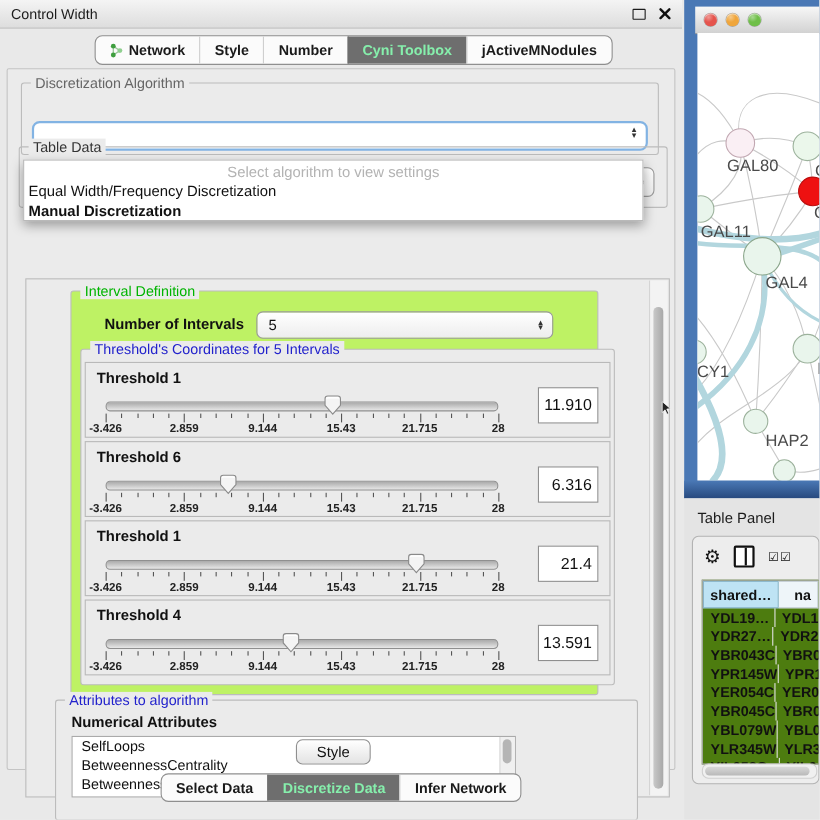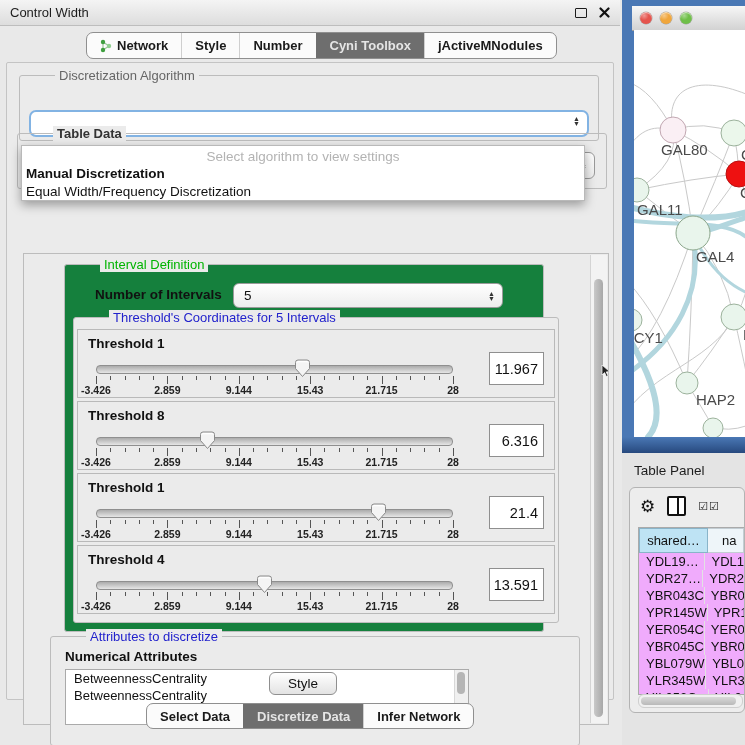--- a/index.html
+++ b/index.html
@@ -10,25 +10,25 @@
   .cp-titlebar{left:0;top:0;width:620px;height:26px;background:linear-gradient(#f4f4f4,#dddddd);
     border-bottom:1px solid #bdbdbd;display:flex;align-items:center;padding:0 10px;box-sizing:border-box;
     font-size:13px;color:#1c1c1c;}
   .cp-title{flex:1;}
   .float-icon{width:10px;height:8px;border:1.6px solid #1c1c1c;border-radius:1px;margin-right:12px;}
   .tabbar{left:86px;top:32px;height:25px;display:flex;align-items:stretch;background:#fbfbfb;
     border:1px solid #8f8f8f;border-radius:7px;overflow:hidden;}
   .tab{display:flex;align-items:center;gap:5px;padding:0 13px;font-size:13px;font-weight:bold;color:#1a1a1a;
     border-left:1px solid #cfcfcf;}
   .tab:first-child{border-left:none;}
-  .tab.sel{background:#6e6e6e;color:#e5e5e5;border-left-color:#6e6e6e;}
+  .tab.sel{background:#6e6e6e;color:#86efac;border-left-color:#6e6e6e;}
   .cp-body{left:6px;top:62px;width:606px;height:636px;background:#ebebeb;border:1px solid #c4c4c4;
     border-radius:2px;}
   .group{position:absolute;border:1px solid #bcbcbc;border-radius:3px;box-sizing:border-box;}
-  .glabel{position:absolute;top:-8px;left:8px;padding:0 4px;font-size:13px;background:#ebebeb;margin-left:27px;}
+  .glabel{position:absolute;top:-8px;left:8px;padding:0 4px;font-size:13px;background:#ebebeb;}
   .glabel.green{color:#00b400;}
   .glabel.blue{color:#2222cc;}
   .glabel.gray{color:#666;}
   .combo{position:absolute;box-sizing:border-box;background:linear-gradient(#ffffff,#ededed);
     border:1px solid #9a9a9a;border-radius:6px;font-size:13.5px;color:#111;display:flex;align-items:center;
     padding:0 22px 0 10px;}
   .combo .spin{position:absolute;right:7px;top:0;bottom:0;display:flex;flex-direction:column;justify-content:center;
     font-size:7px;line-height:5px;color:#333;}
   .popup{left:14px;top:82px;width:562px;height:54px;background:#ffffff;border:1px solid #b9b9b9;
     box-shadow:0 4px 10px rgba(0,0,0,.35);z-index:30;font-size:13.5px;}
@@ -65,21 +65,21 @@
   
   .tp-area{left:622px;top:453px;width:123px;height:292px;background:#e4e4e4;}
   .tp-title{position:absolute;left:12px;top:10px;font-size:13.5px;color:#1c1c1c;}
   .tp-box{position:absolute;left:7px;top:34px;width:116px;height:226px;background:#ededed;
     border:1px solid #b3b3b3;border-radius:6px;box-sizing:border-box;}
   .tp-toolbar{position:absolute;left:10px;top:8px;display:flex;align-items:center;gap:12px;color:#111;}
   .gear{font-size:17px;line-height:17px;}
   .colicon{width:15px;height:16px;border:2px solid #111;border-radius:2px;position:relative;background:#fff;}
   .colicon:before{content:"";position:absolute;left:50%;top:0;bottom:0;width:2px;background:#111;}
   .checks{font-size:11px;letter-spacing:1px;}
-  .tp-table{position:absolute;left:8px;top:39px;right:0;bottom:17px;overflow:hidden;background:#f0abfc;border:1px solid #aaa;border-right:none;}
+  .tp-table{position:absolute;left:8px;top:39px;right:0;bottom:17px;overflow:hidden;background:#4d7c0f;border:1px solid #aaa;border-right:none;font-weight:bold;}
   .tp-head{display:flex;height:25px;font-size:13px;color:#111;}
   .tp-head .c1{width:69px;background:#bee3f4;border:1px solid #89b4c9;box-sizing:border-box;
     display:flex;align-items:center;justify-content:center;}
   .tp-head .c2{flex:1;background:#eef5f9;border:1px solid #c3cdd3;border-left:none;box-sizing:border-box;
     display:flex;align-items:center;padding-left:14px;}
   .tp-rows{font-size:13px;color:#111;}
   .tp-row{display:flex;height:17px;line-height:17px;}
   .tp-row .c1{width:69px;padding-left:7px;box-sizing:border-box;}
   .tp-row .c2{flex:1;padding-left:6px;border-left:1px solid #e2e2e2;}
   .hscroll{position:absolute;left:8px;right:1px;bottom:4px;height:12px;background:#f0f0f0;border:1px solid #cfcfcf;border-radius:6px;}
@@ -126,39 +126,39 @@
   <div class="group" style="left:12px;top:12px;width:580px;height:66px;">
     <span class="glabel gray">Discretization Algorithm</span>
     <div style="position:absolute;left:9px;top:34px;width:560px;height:27px;border:2.5px solid #82b3e3;border-radius:7px;background:#fff;box-sizing:border-box;">
       <span class="spin" style="position:absolute;right:7px;top:4px;font-size:7px;line-height:5px;color:#333;">▲<br>▼</span>
     </div>
   </div>
 
   <div class="abs popup">
     <div class="ph">Select algorithm to view settings</div>
     <div id="popup-options">
+        <div class="opt">Equal Width/Frequency Discretization</div>
         <div class="opt hl">Manual Discretization</div>
-        <div class="opt">Equal Width/Frequency Discretization</div>
       </div>
   </div>
 
   <div class="group" style="left:10px;top:70px;width:590px;height:56px;">
-    <span class="glabel" style="color:#333;font-weight:bold;">Table Data</span>
+    <span class="glabel" style="color:#333;">Table Data</span>
     <div class="combo" style="left:9px;top:18px;width:568px;height:27px;">
       <span>galFiltered.sif default node</span>
       <span class="spin">▲<br>▼</span>
     </div>
   </div>
 
   <div class="abs scrollpane" style="position:absolute;">
     <div class="vscroll">
       <div class="vthumb" style="top:24px;bottom:6px;"></div>
     </div>
 
-    <div class="group" style="left:40px;top:10px;width:480px;height:368px;background:#15803d;">
+    <div class="group" style="left:40px;top:10px;width:480px;height:368px;background:#bef264;">
       <span class="glabel green">Interval Definition</span>
       <span class="lbl-bold" style="position:absolute;left:30px;top:22px;">Number of Intervals</span>
       <div class="combo" style="left:168px;top:18px;width:270px;height:25px;">
         <span>5</span>
         <span class="spin">▲<br>▼</span>
       </div>
       <div class="group" style="left:8px;top:52px;width:486px;height:306px;background:#ebebeb;">
         <span class="glabel blue">Threshold's Coordinates for 5 Intervals</span>
         <div id="thresholds-list" style="position:absolute;left:0;top:8px;right:0;">
             <div class="thr-box">
@@ -199,24 +199,24 @@
                 </div>
                 <div class="ticklabels">
                   <span class="ticklabel" style="left: 0%;">-3.426</span>
                   <span class="ticklabel" style="left: 20%;">2.859</span>
                   <span class="ticklabel" style="left: 40%;">9.144</span>
                   <span class="ticklabel" style="left: 60%;">15.43</span>
                   <span class="ticklabel" style="left: 80%;">21.715</span>
                   <span class="ticklabel" style="left: 100%;">28</span>
                 </div>
               </div>
-              <div class="valbox">11.967</div>
+              <div class="valbox">11.910</div>
             </div>
             <div class="thr-box">
-              <div class="thr-label">Threshold 8</div>
+              <div class="thr-label">Threshold 6</div>
               <div class="slider">
                 <div class="track"></div>
                 <svg class="thumbsvg" viewBox="0 0 17 19" style="left: calc(30.9998% - 8px);">
                   <path d="M1.5,3.5 Q1.5,1 4,1 H13 Q15.5,1 15.5,3.5 V9.5 L8.5,17.5 L1.5,9.5 Z" fill="#f4f4f4" stroke="#8a8a8a" stroke-width="1"></path>
                   <path d="M3,3.6 Q3,2.6 4.2,2.6 H12.8 Q14,2.6 14,3.6" fill="none" stroke="#ffffff" stroke-width="1.2"></path>
                 </svg>
                 <div class="ticks">
                   <span class="tick" style="left: 0%; height: 8px;"></span>
                   <span class="tick" style="left: 4%; height: 4px;"></span>
                   <span class="tick" style="left: 8%; height: 4px;"></span>
@@ -347,24 +347,25 @@
                   <span class="ticklabel" style="left: 100%;">28</span>
                 </div>
               </div>
               <div class="valbox">13.591</div>
             </div>
           </div>
       </div>
     </div>
 
     <div class="group" style="left:26px;top:382px;width:530px;height:110px;background:#ebebeb;">
-      <span class="glabel blue">Attributes to discretize</span>
+      <span class="glabel blue">Attributes to algorithm</span>
       <span class="lbl-bold" style="position:absolute;left:14px;top:12px;">Numerical Attributes</span>
       <div class="listbox" style="left:14px;top:32px;width:402px;height:54px;">
         <div id="attr-items">
+            <div class="row">SelfLoops</div>
             <div class="row">BetweennessCentrality</div>
             <div class="row">BetweennessCentrality</div>
           </div>
         <div style="position:absolute;right:0;top:0;bottom:0;width:13px;background:#f0f0f0;border-left:1px solid #d8d8d8;">
           <div style="position:absolute;left:2px;top:2px;width:8px;height:22px;border-radius:4px;background:#b5b5b5;"></div>
         </div>
       </div>
     </div>
   </div>
 

